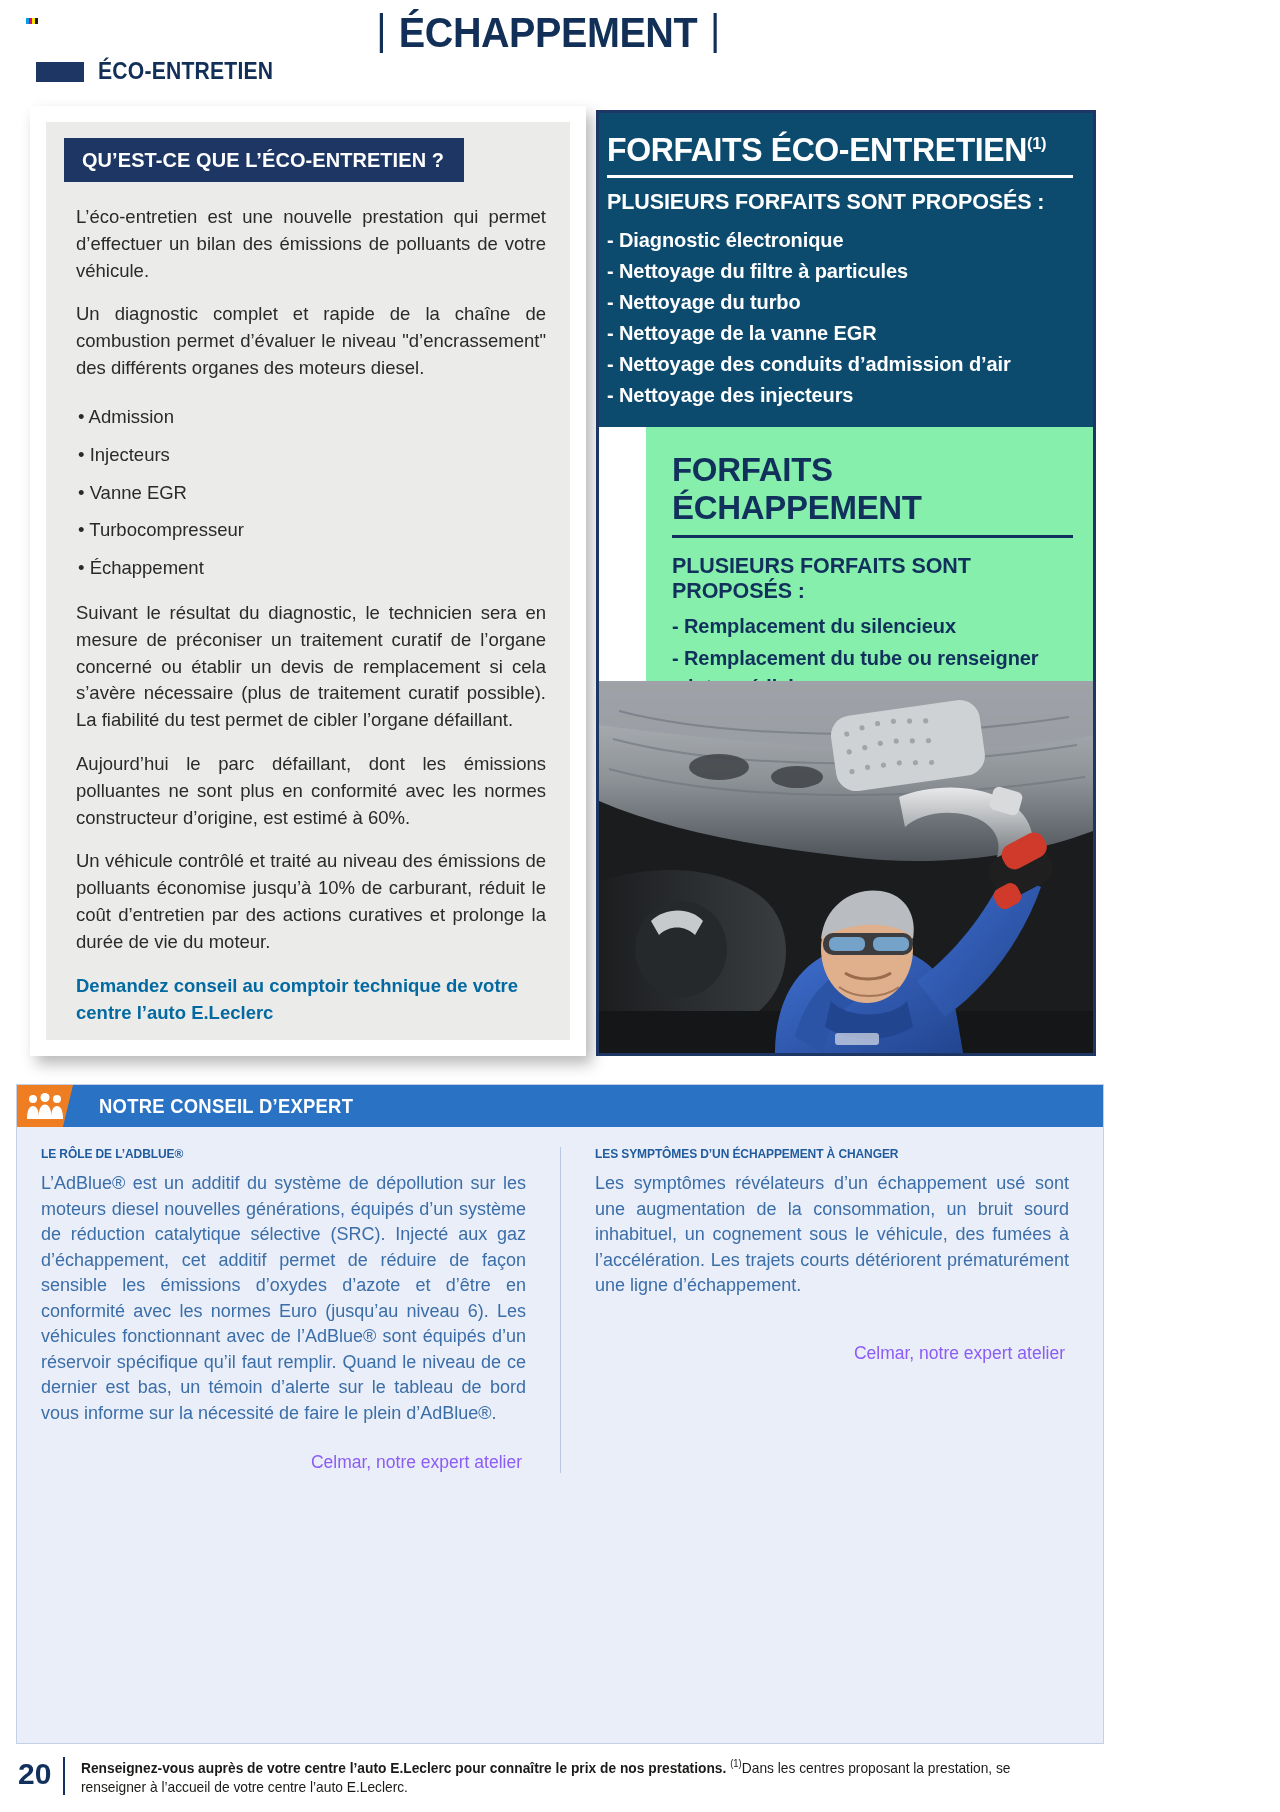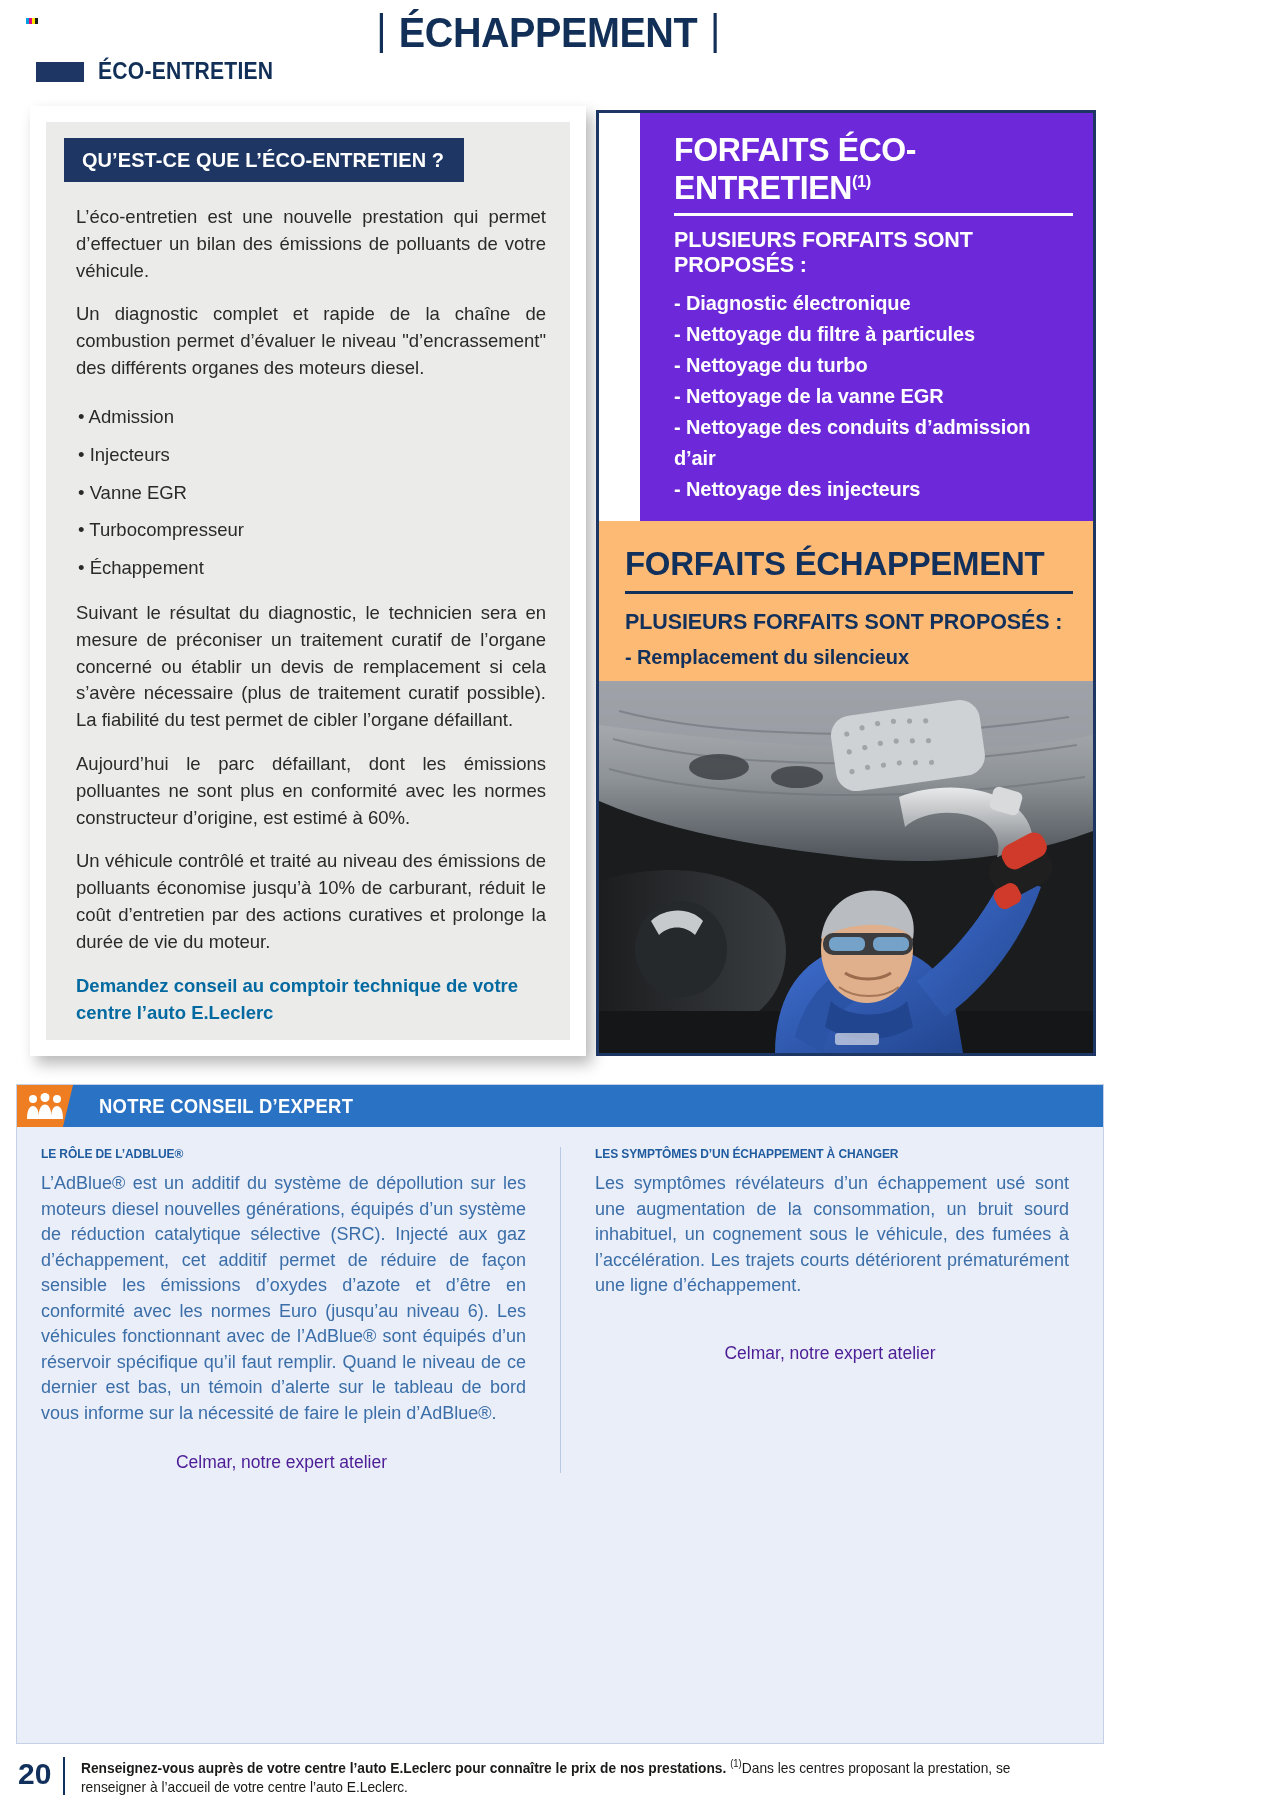--- a/index.html
+++ b/index.html
@@ -115,23 +115,22 @@
 
   
   .right-card {
     position: absolute;
     left: 596px; top: 110px;
     width: 500px; height: 946px;
     background: #ffffff;
     border: 3px solid #1d3664;
   }
   .forfaits-eco {
-    background: #6d28d9;
-    padding: 18px 20px 16px 34px;
-    margin-left: 41px;
+    background: #0c4a6e;
+    padding: 18px 20px 16px 8px;
   }
   .fe-title {
     color: #ffffff;
     font-size: 33px;
     font-weight: 700;
     letter-spacing: -0.4px;
     padding-bottom: 6px;
     transform: scaleX(0.97);
     transform-origin: left center;
   }
@@ -147,22 +146,23 @@
   .fe-list li {
     list-style: none;
     color: #ffffff;
     font-size: 20px;
     font-weight: 700;
     line-height: 1.55;
     letter-spacing: -0.1px;
   }
 
   .forfaits-ech {
-    background: #fdba74;
+    background: #86efac;
     padding: 24px 20px 18px 26px;
+    margin-left: 47px;
   }
   .fx-title {
     color: #12305c;
     font-size: 33px;
     font-weight: 700;
     letter-spacing: -0.3px;
     padding-bottom: 8px;
   }
   .rule-dark { height: 3px; background: #12305c; margin: 0 0 16px 0; }
   .fx-sub {
@@ -237,23 +237,23 @@
     letter-spacing: -0.1px;
   }
   .ecol p {
     color: #3b6ea8;
     font-size: 18px;
     line-height: 1.42;
     text-align: justify;
     margin-bottom: 0;
   }
   .signature {
-    color: #4c1d95;
+    color: #8b5cf6;
     font-size: 17.5px;
-    text-align: center;
+    text-align: right;
     margin-top: 26px;
     padding-right: 4px;
   }
   .signature.rsig { margin-top: 44px; }
 
   
   .footer {
     position: absolute;
     left: 18px; bottom: 14px;
     width: 1100px;

